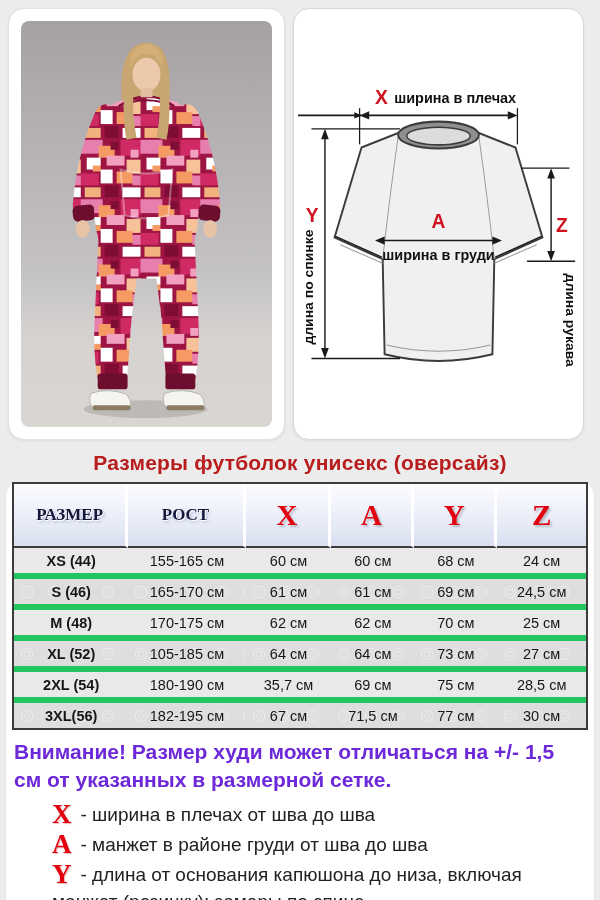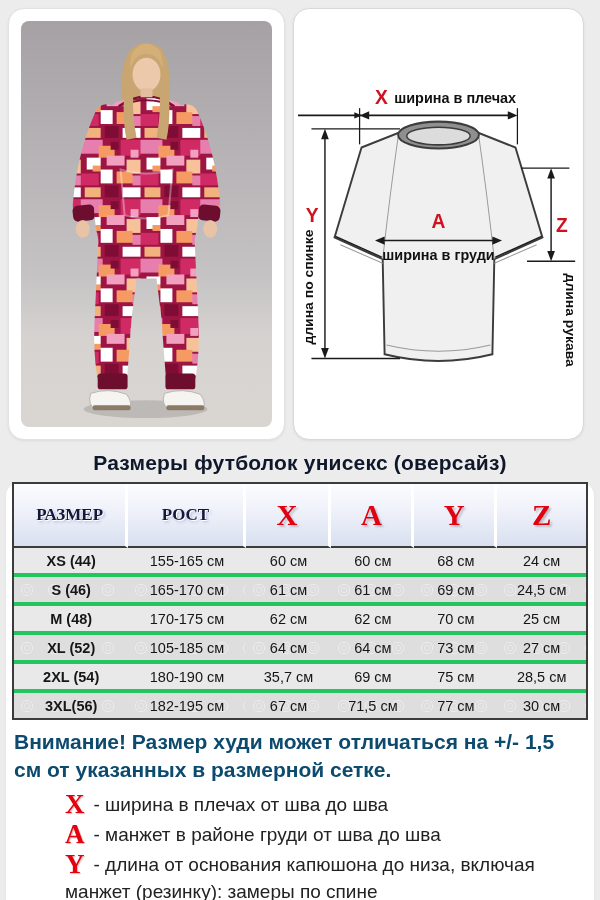--- a/index.html
+++ b/index.html
@@ -9,21 +9,21 @@
     color:#141414;overflow:hidden;
   }
   .top-row{display:flex;gap:8px;padding:8px 8px 0 8px;height:440px;box-sizing:border-box;}
   .card{background:#fff;border:1px solid #e2e2e2;border-radius:16px;box-shadow:0 1px 3px rgba(0,0,0,.07);box-sizing:border-box;}
   .photo-card{width:277px;padding:12px;}
   .photo-card svg{width:100%;height:100%;border-radius:8px;display:block;}
   .diagram-card{width:291px;border:1px solid #d8d8d8;padding:4px;}
   .diagram-card svg{width:100%;height:100%;display:block;}
 
   .page-title{
-    text-align:center;font-size:21px;font-weight:bold;color:#0f172a;
+    text-align:center;font-size:21px;font-weight:bold;color:#b91c1c;
     margin:11px 0 7px 0;letter-spacing:.2px;
   }
   .bottom-card{
     background:#fff;border-radius:14px;margin:0 6px;padding:0 6px 12px 6px;
     box-shadow:0 1px 3px rgba(0,0,0,.06);
   }
   table.size-table{
     width:100%;border-collapse:separate;border-spacing:0;
     border:2px solid #3b3b3b;table-layout:fixed;
   }
@@ -37,41 +37,41 @@
     font-family:"Liberation Serif","DejaVu Serif",serif;
     font-size:17px;font-weight:bold;color:#16163a;
     text-shadow:1px 1px 0 #fff,2px 2px 3px #aab4d8;
   }
   th.h-letter{
     font-family:"Liberation Serif","DejaVu Serif",serif;
     font-size:29px;font-weight:bold;color:#e3000f;
     text-shadow:2px 2px 2px #b9bcc9;
   }
   .size-table tbody td{
-    height:23px;padding:1px 4px;border-bottom:4px solid #22c55e;
+    height:23px;padding:1px 4px;border-bottom:6px solid #22c55e;
     font-size:14.5px;text-align:center;color:#161616;vertical-align:middle;
   }
   .size-table tbody tr:last-child td{border-bottom:none;}
   .size-table tbody tr:nth-child(odd) td{background:#e9e9e9;}
   .size-table tbody tr:nth-child(even) td{
     background-color:#dedede;
     background-image:radial-gradient(circle 9px at 13px 13px, rgba(255,255,255,0) 55%, rgba(255,255,255,.45) 62%, rgba(255,255,255,0) 72%),
                      radial-gradient(circle 5px at 13px 13px, rgba(255,255,255,0) 40%, rgba(255,255,255,.35) 55%, rgba(255,255,255,0) 70%);
     background-size:27px 27px;
   }
   td.c-size{text-align:left;padding-left:14px;font-weight:bold;font-size:15px;color:#0d0d0d;}
   col.col-size{width:20%;} col.col-rost{width:20.5%;}
   col.col-x{width:15%;} col.col-a{width:14.5%;} col.col-y{width:14.5%;} col.col-z{width:15.5%;}
 
   .warning{
-    color:#0c4a6e;font-weight:bold;font-size:21px;line-height:1.33;
+    color:#6d28d9;font-weight:bold;font-size:21px;line-height:1.33;
     margin:8px 0 2px 0;padding:0 2px;
   }
   .legend{padding:2px 10px 0 40px;}
-  .legend-item{margin:3px 13px;font-size:19px;line-height:27px;color:#222;}
+  .legend-item{margin:3px 0;font-size:19px;line-height:27px;color:#222;}
   .legend-letter{
     font-family:"Liberation Serif","DejaVu Serif",serif;
     color:#e3000f;font-weight:bold;font-size:27px;line-height:27px;
     margin-right:9px;text-shadow:1px 1px 1px #e8b9b9;vertical-align:-2px;
   }
   
   .dletter{fill:#cf1120;font-weight:bold;font-size:20px;font-family:"Liberation Sans",sans-serif;}
   .dlabel{fill:#111;font-weight:bold;font-size:15px;font-family:"Liberation Sans",sans-serif;}
   .dlabel-rot{fill:#111;font-weight:bold;font-size:13.5px;font-family:"Liberation Sans",sans-serif;}
   .mline{stroke:#1a1a1a;stroke-width:1.5;fill:none;}

